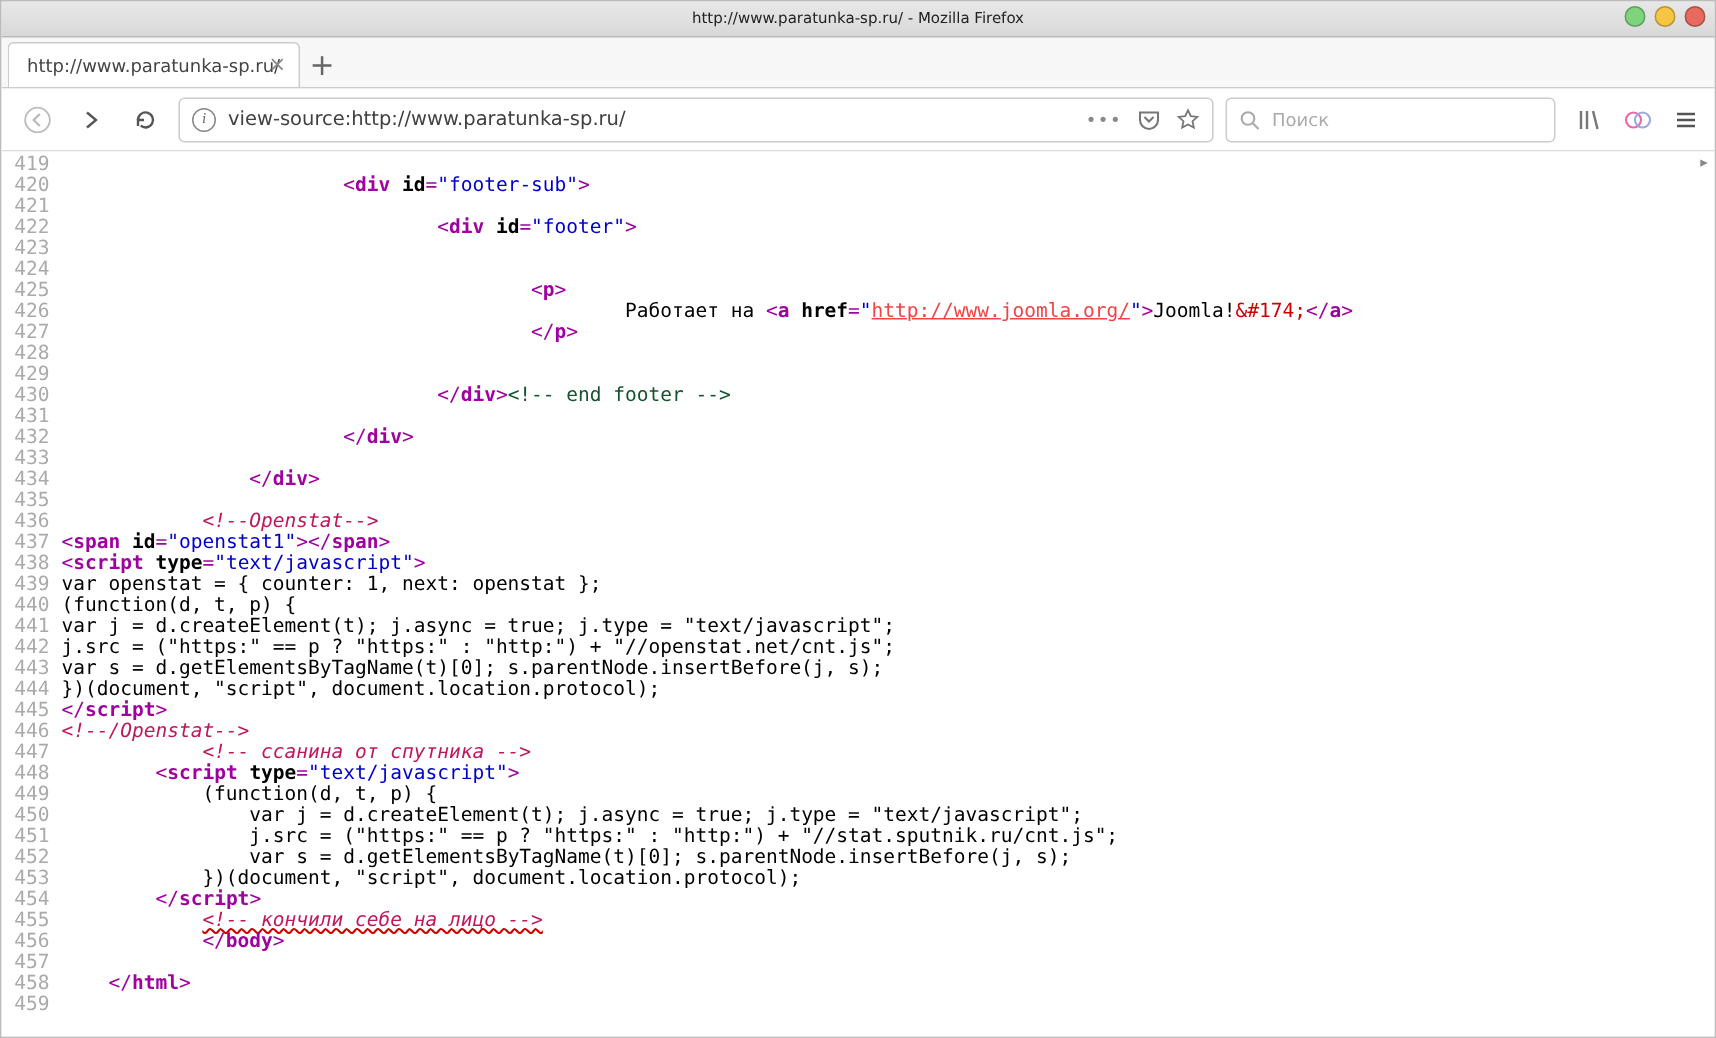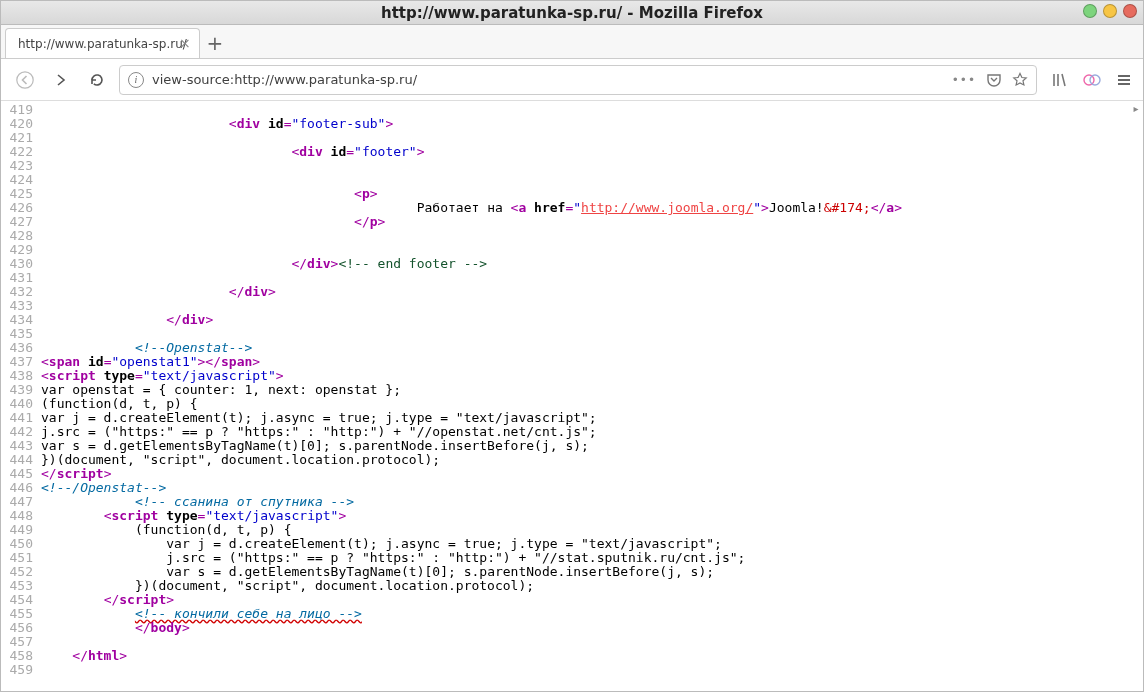--- a/index.html
+++ b/index.html
@@ -1,19 +1,19 @@
 <!DOCTYPE html>
 <html><head>
 <meta charset="utf-8">
 <style>
   * { box-sizing: border-box; }
   html, body { margin: 0; padding: 0; font-family: "DejaVu Sans", "Liberation Sans", sans-serif; font-size: 12px; background: #f0f0f0; }
   .window { width: 1144px; height: 692px; background: #ededed; display: flex; flex-direction: column; border: 1px solid #bbb; }
   .titlebar { height: 24px; background: linear-gradient(#e8e8e8,#d8d8d8); display: flex; align-items: center; justify-content: center; position: relative; border-bottom: 1px solid #bbb; }
-  .titlebar-title { font-weight: bold; font-size: 15px; color: #222; }
+  .titlebar-title { font-weight: normal; font-size: 10px; color: #222; }
   .tl-buttons { position: absolute; right: 6px; top: 3px; display: flex; gap: 6px; }
   .tl-btn { width: 14px; height: 14px; border-radius: 50%; border: 1px solid rgba(0,0,0,.25); }
   .tl-min { background: #7dd47d; }
   .tl-max { background: #f7c544; }
   .tl-close { background: #e66b5e; }
 
   .tabbar { height: 34px; background: #f7f7f7; display: flex; align-items: flex-end; border-bottom: 1px solid #ccc; padding-left: 4px; }
   .tab { height: 30px; background: #fff; border: 1px solid #ccc; border-bottom: none; border-top-left-radius: 4px; border-top-right-radius: 4px; padding: 0 12px 0 12px; display: flex; align-items: center; color: #444; font-size: 12px; position: relative; }
   .tab .close { position: absolute; right: 8px; top: 6px; color: #888; font-size: 14px; }
   .newtab { width: 30px; height: 30px; display: flex; align-items: center; justify-content: center; color: #666; font-size: 20px; }
@@ -30,21 +30,21 @@
 
   .content { flex: 1; background: #fff; overflow: hidden; position: relative; display: flex; }
   .source-view { flex: 1; overflow: auto; font-family: "DejaVu Sans Mono","Consolas",monospace; font-size: 13px; line-height: 14px; white-space: pre; padding-top: 2px; }
   .line { display: flex; }
   .ln { width: 40px; text-align: right; color: #aaa; padding-right: 8px; user-select: none; flex-shrink: 0; }
   .code { flex: 1; }
   .tag { color: #a000a0; }
   .attr-name { color: #000; font-weight: bold; text-align: center; }
   .attr-val { color: #0000cc; }
   .comment { color: #14532d; }
-  .comment-italic { color: #0369a1; font-style: italic; }
+  .comment-italic { color: #be185d; font-style: italic; }
   .link { color: #ef4444; text-decoration: underline; }
   .entity { color: #cc0000; }
   .plain { color: #000; }
   .kw { font-weight: bold; }
   .spell-err { text-decoration: wavy underline #d00000; text-decoration-skip-ink: none; }
 
   .hscroll { height: 14px; background: #eee; border-top: 1px solid #ccc; position: relative; }
   .hscroll .thumb { position: absolute; left: 14px; right: 14px; top: 2px; bottom: 2px; background: #d0d0d0; border-radius: 3px; }
   .hscroll .arr { position: absolute; top: 0; bottom: 0; width: 14px; display: flex; align-items: center; justify-content: center; color: #888; font-size: 10px; }
   .hscroll .arr.l { left: 0; }
@@ -101,20 +101,27 @@
         <svg width="16" height="16" viewBox="0 0 16 16">
             <path d="M2 3 h12 v5 a6 6 0 0 1 -12 0 z" fill="none" stroke="#777" stroke-width="1.4"></path>
             <path d="M5 6 l3 3 l3 -3" fill="none" stroke="#777" stroke-width="1.4"></path>
           </svg>
         <svg width="16" height="16" viewBox="0 0 16 16">
             <path d="M8 1.5 l1.9 4 4.3 .4 -3.2 2.9 .9 4.2 L8 11 4.1 13 5 8.8 1.8 5.9 6.1 5.5z" fill="none" stroke="#777" stroke-width="1.2"></path>
           </svg>
       </span>
     </div>
 
+    <div class="searchbar">
+      <svg width="14" height="14" viewBox="0 0 14 14">
+          <circle cx="6" cy="6" r="4.2" fill="none" stroke="#aaa" stroke-width="1.4"></circle>
+          <line x1="9.2" y1="9.2" x2="13" y2="13" stroke="#aaa" stroke-width="1.4"></line>
+        </svg>
+      <span>Поиск</span>
+    </div>
 
     <div class="right-tools">
       <svg width="18" height="18" viewBox="0 0 18 18">
           <line x1="3" y1="3" x2="3" y2="15" stroke="#777" stroke-width="1.6"></line>
           <line x1="7" y1="3" x2="7" y2="15" stroke="#777" stroke-width="1.6"></line>
           <line x1="11" y1="3" x2="14" y2="15" stroke="#777" stroke-width="1.6"></line>
         </svg>
       <svg width="18" height="18" viewBox="0 0 18 18">
           <circle cx="6" cy="9" r="5" fill="none" stroke="#e6a" stroke-width="1.4"></circle>
           <circle cx="12" cy="9" r="5" fill="none" stroke="#9ad" stroke-width="1.4"></circle>

